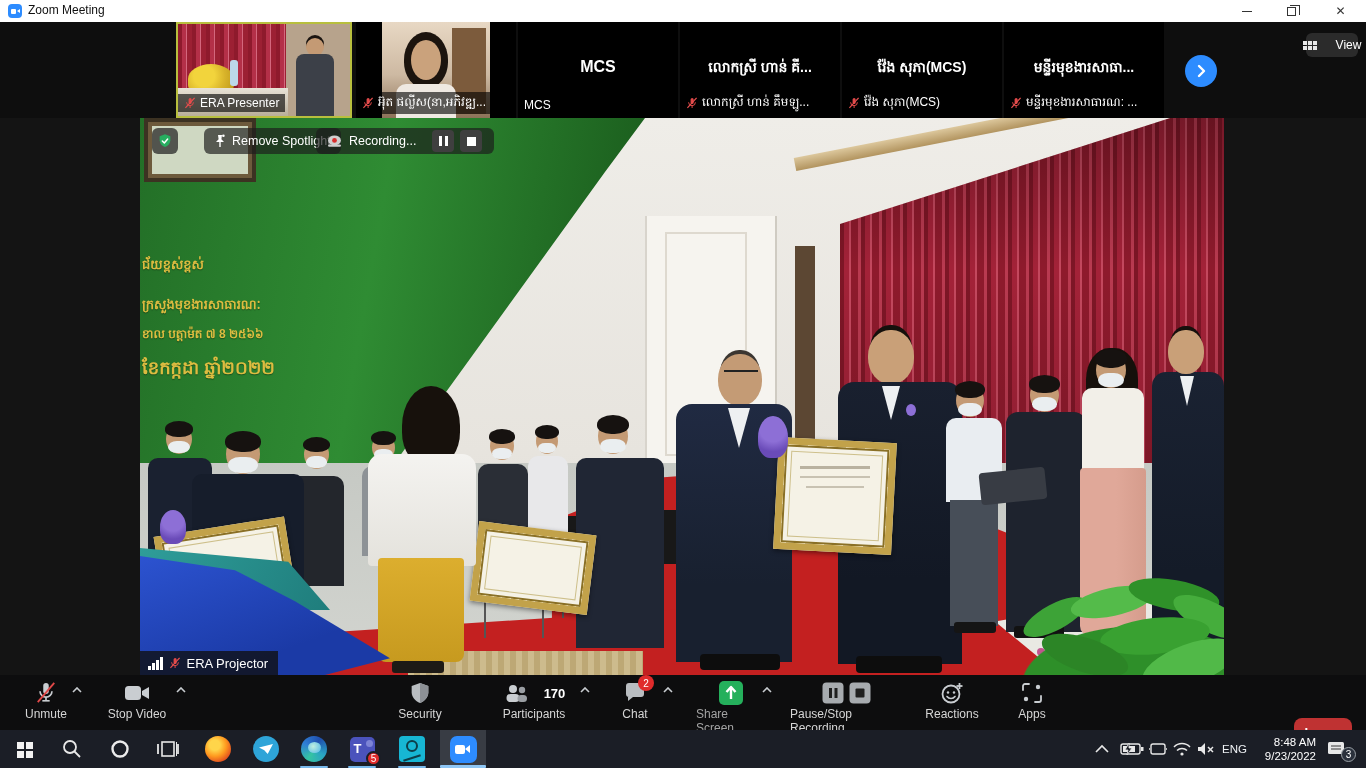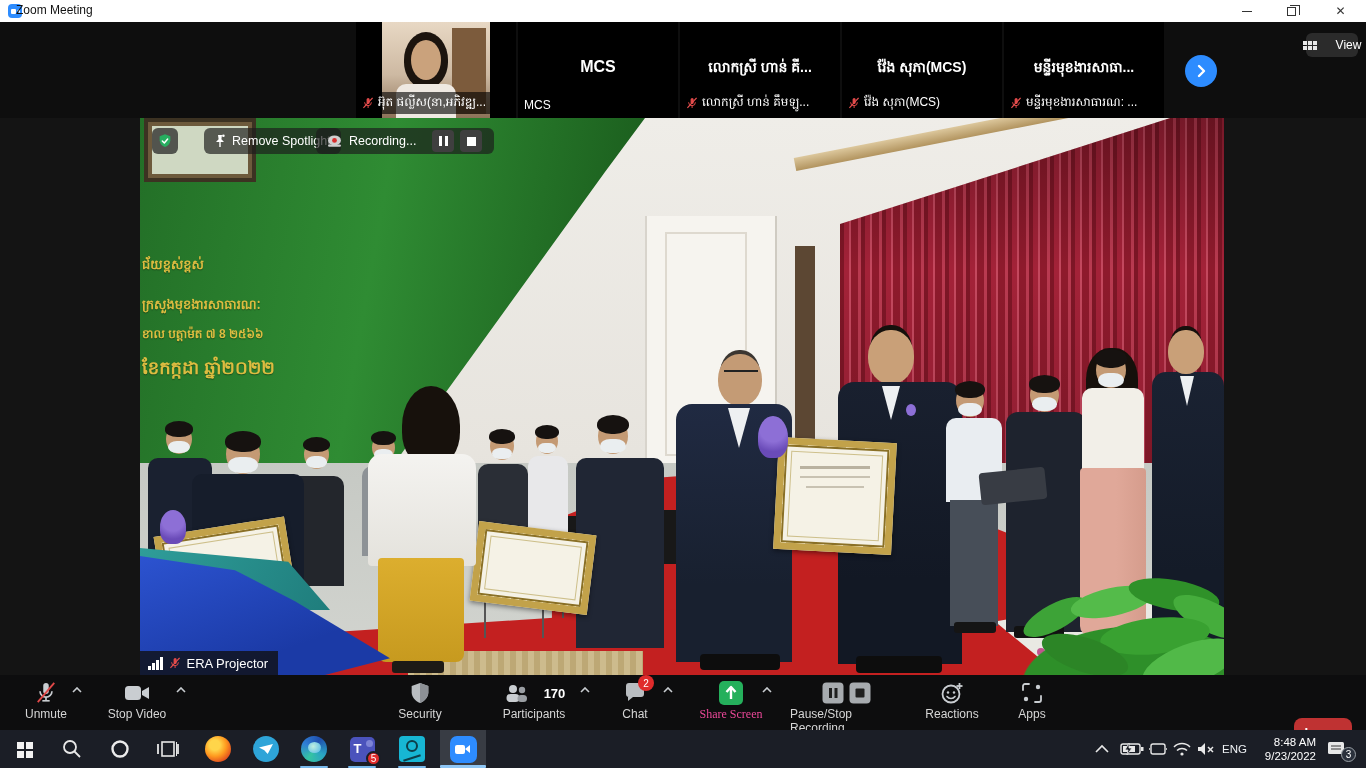--- a/index.html
+++ b/index.html
@@ -5,21 +5,21 @@
   html,body{margin:0;padding:0;background:#000;}
   *{box-sizing:border-box;font-family:"Liberation Sans",sans-serif;}
   .screen{position:relative;width:1366px;height:768px;overflow:hidden;background:#101010;}
   .abs{position:absolute;}
 
   
   .titlebar{position:absolute;left:0;top:0;width:1366px;height:22px;background:#ffffff;}
   .titlebar .appicon{position:absolute;left:8px;top:4px;width:14px;height:14px;border-radius:4px;background:#2d8cff;}
   .titlebar .appicon::after{content:"";position:absolute;left:3px;top:4.5px;width:5px;height:5px;background:#fff;border-radius:1px;}
   .titlebar .appicon::before{content:"";position:absolute;left:8.5px;top:4.5px;border-top:2.5px solid transparent;border-bottom:2.5px solid transparent;border-right:3px solid #fff;}
-  .titlebar .ttext{position:absolute;left:16px;top:3px;font-size:12px;color:#111;}
+  .titlebar .ttext{position:absolute;left:28px;top:3px;font-size:12px;color:#111;}
   .wbtn{position:absolute;top:0;width:45px;height:22px;display:flex;align-items:center;justify-content:center;}
   .min-g{width:10px;height:1px;background:#333;}
   .res-g{width:9px;height:9px;border:1px solid #333;position:relative;background:#fff;}
   .res-g::before{content:"";position:absolute;left:2px;top:-3px;width:9px;height:9px;border:1px solid #333;border-bottom:none;border-left:none;}
   .cls-g{font-size:12px;color:#333;line-height:1;}
 
   
   .zoomwin{position:absolute;left:0;top:22px;width:1366px;height:708px;background:#131313;}
 
   
@@ -83,21 +83,21 @@
   .sigbars i{display:block;width:2.5px;background:#fff;}
 
   
   .toolbar{position:absolute;left:0;top:653px;width:1366px;height:55px;background:#0d0d0e;}
   .tbi{position:absolute;top:4px;display:flex;flex-direction:column;align-items:center;color:#d5d5d5;font-size:12px;}
   .tbi .ic{height:28px;display:flex;align-items:center;justify-content:center;}
   .chev{position:absolute;top:12px;width:10px;height:6px;}
   .chev svg{display:block;}
   .leavebtn{position:absolute;left:1294px;top:13px;width:58px;height:29px;background:#bf3232;border-radius:8px;color:#fff;font-size:13px;font-weight:bold;display:flex;align-items:center;justify-content:center;margin-top:30px;}
   .badge{position:absolute;border-radius:50%;background:#e02b2b;color:#fff;font-size:10px;display:flex;align-items:center;justify-content:center;}
-  .greenlabel{color:#ec4899;font-family:Liberation Serif, serif;}
+  .greenlabel{color:#a3a3a3;}
 
   
   .taskbar{position:absolute;left:0;top:730px;width:1366px;height:38px;background:#1b1e26;}
   .tsk{position:absolute;top:0;width:40px;height:38px;display:flex;align-items:center;justify-content:center;}
   .underline{position:absolute;bottom:0;height:2.5px;background:#78b9ec;border-radius:1px;}
   .tray{position:absolute;top:0;height:38px;display:flex;align-items:center;color:#eef1f4;font-size:11.5px;}
   .winlogo{width:7px;height:7px;background:#f2f2f2;box-shadow:9px 0 #f2f2f2,0 9px #f2f2f2,9px 9px #f2f2f2;margin:-8px 8px 0 0;}
   .clockbox{text-align:right;line-height:14px;font-size:11.5px;color:#fff;}
 </style>
 </head>
@@ -116,20 +116,38 @@
       </div>
     <div class="wbtn" style="left:1318px;">
         <div class="cls-g">✕</div>
       </div>
   </div>
 
   <div class="zoomwin">
 
     <div class="strip">
 
+      <div class="tile" style="left:176px;width:176px;border:2px solid #b8bf3e;">
+        <div class="abs" style="inset:0;background:repeating-linear-gradient(90deg,#8e1a2c 0 4px,#b43048 4px 8px,#d4677d 8px 9px,#9c2033 9px 14px);"></div>
+        <div class="abs" style="left:108px;top:0;width:68px;height:92px;background:#b7a38c;"></div>
+        <div class="abs" style="left:128px;top:14px;width:18px;height:18px;border-radius:50%;background:#c49a74;box-shadow:0 -3px 0 #1a1410;"></div>
+        <div class="abs" style="left:118px;top:30px;width:38px;height:62px;background:#3c4048;border-radius:8px 8px 0 0;"></div>
+        <div class="abs" style="left:10px;top:40px;width:46px;height:30px;border-radius:50% 50% 30% 30%;background:radial-gradient(circle at 35% 40%,#f2d43c 0 30%,#d8b32a 60%,#b99417);"></div>
+        <div class="abs" style="left:52px;top:36px;width:8px;height:26px;background:#bcd8ea;border-radius:3px;"></div>
+        <div class="abs" style="left:0px;top:64px;width:110px;height:28px;background:linear-gradient(#e8e2d6,#b9ae9a);"></div>
+        <div class="namebar">
+          <svg class="micred" viewBox="0 0 12 12">
+              <rect x="4.6" y="1" width="3" height="6" rx="1.5" fill="#e04848"></rect>
+              <path d="M2.6 5.3a3.4 3.4 0 0 0 6.8 0" fill="none" stroke="#e04848" stroke-width="1"></path>
+              <line x1="6.1" y1="8.8" x2="6.1" y2="11" stroke="#e04848" stroke-width="1"></line>
+              <line x1="1.4" y1="10.8" x2="10.6" y2="0.8" stroke="#e85050" stroke-width="1.2"></line>
+            </svg>
+          <span>ERA Presenter</span>
+        </div>
+      </div>
 
       <div class="tile" style="left:356px;width:160px;">
         <div class="abs" style="left:26px;top:0;width:108px;height:96px;background:linear-gradient(180deg,#e8d8c4,#cdb9a2 55%,#8c7258 100%);"></div>
         <div class="abs" style="left:96px;top:6px;width:34px;height:86px;background:#7c5b3c;"></div>
         <div class="abs" style="left:48px;top:10px;width:44px;height:56px;border-radius:50% 50% 46% 46%;background:#1c140e;"></div>
         <div class="abs" style="left:55px;top:18px;width:30px;height:40px;border-radius:50%;background:#caa27c;"></div>
         <div class="abs" style="left:40px;top:62px;width:60px;height:34px;background:#efe9e2;border-radius:10px 10px 0 0;"></div>
         <div class="namebar">
           <svg class="micred" viewBox="0 0 12 12">
               <rect x="4.6" y="1" width="3" height="6" rx="1.5" fill="#e04848"></rect>

